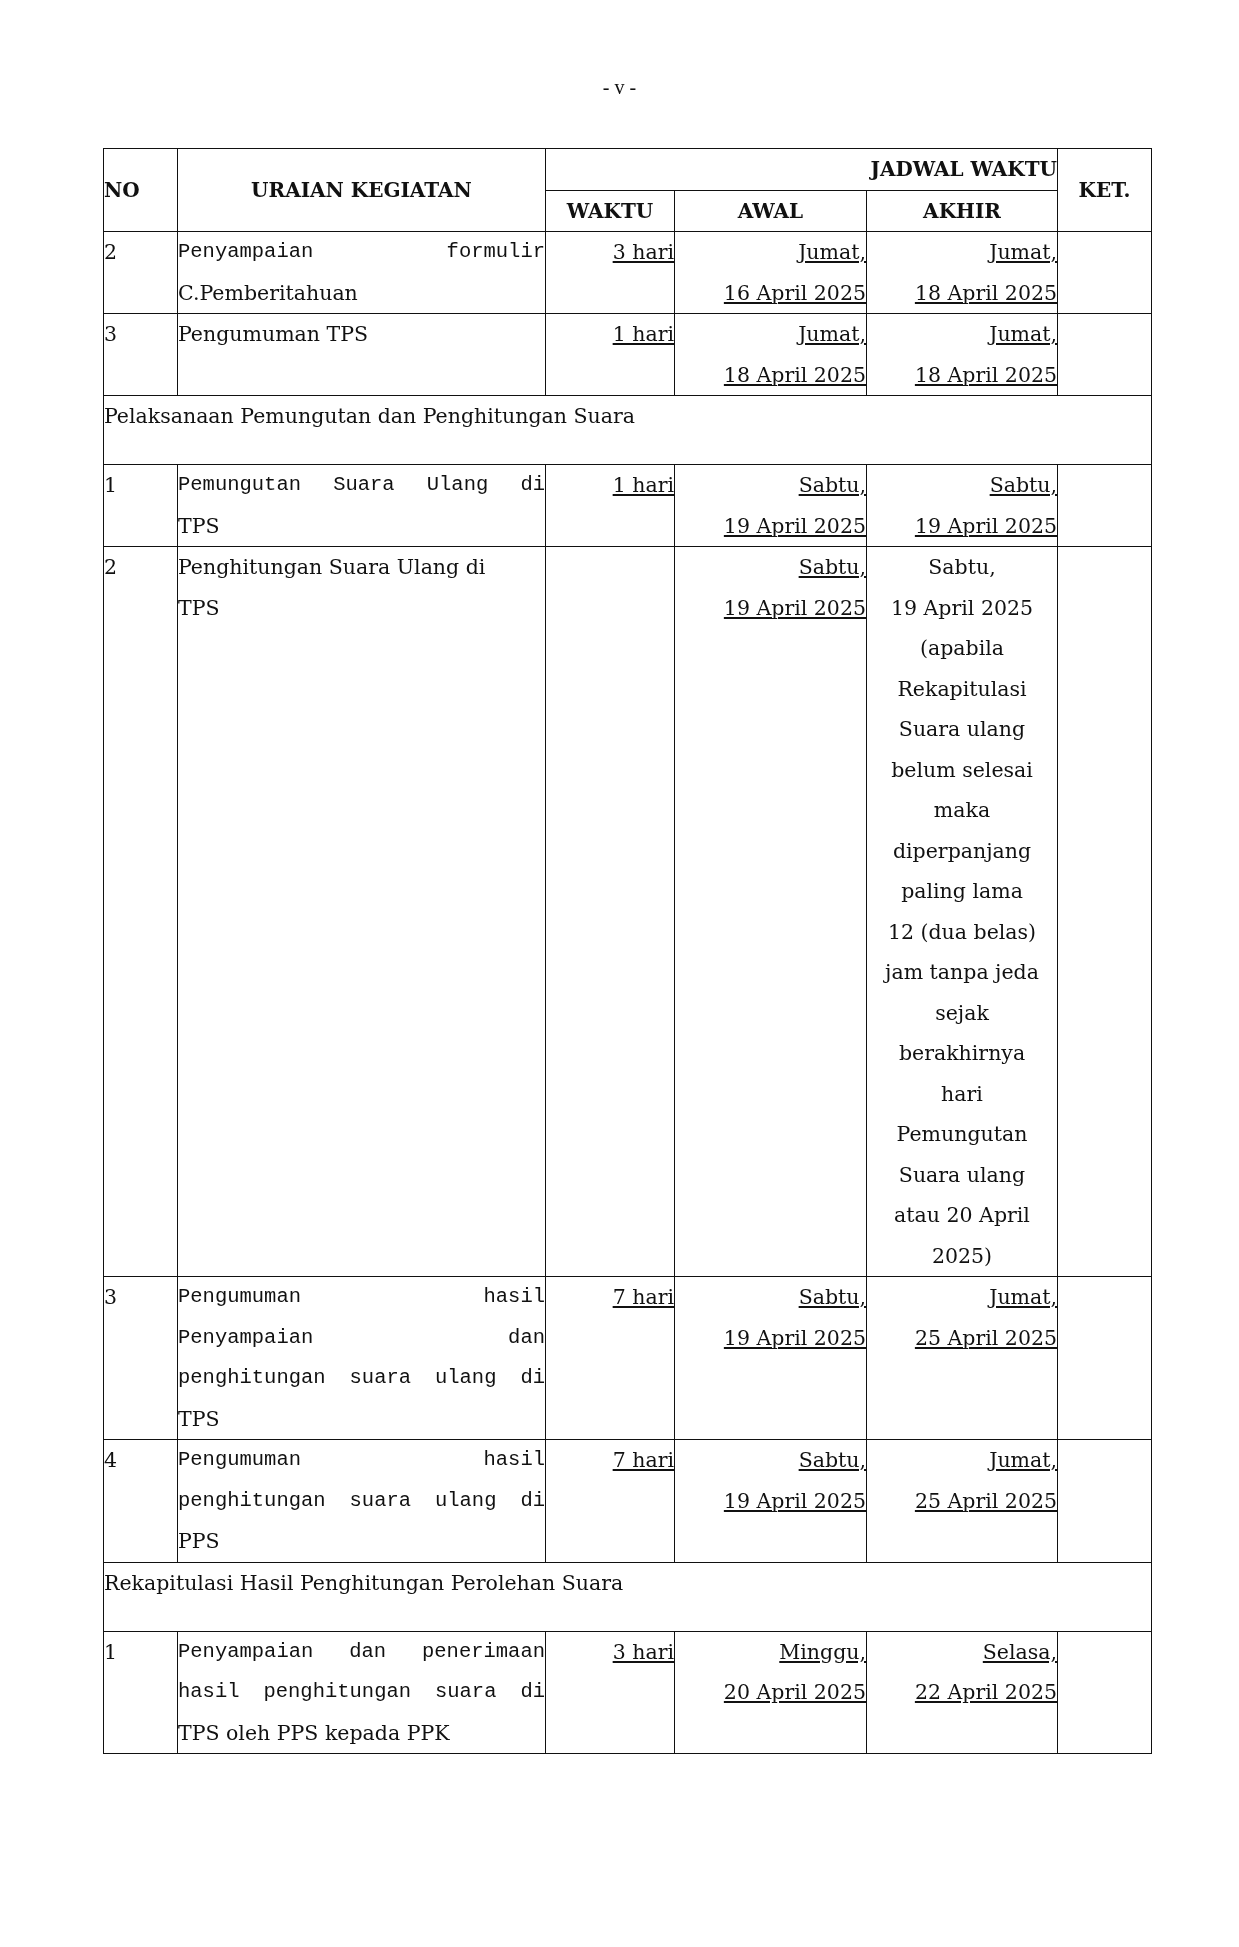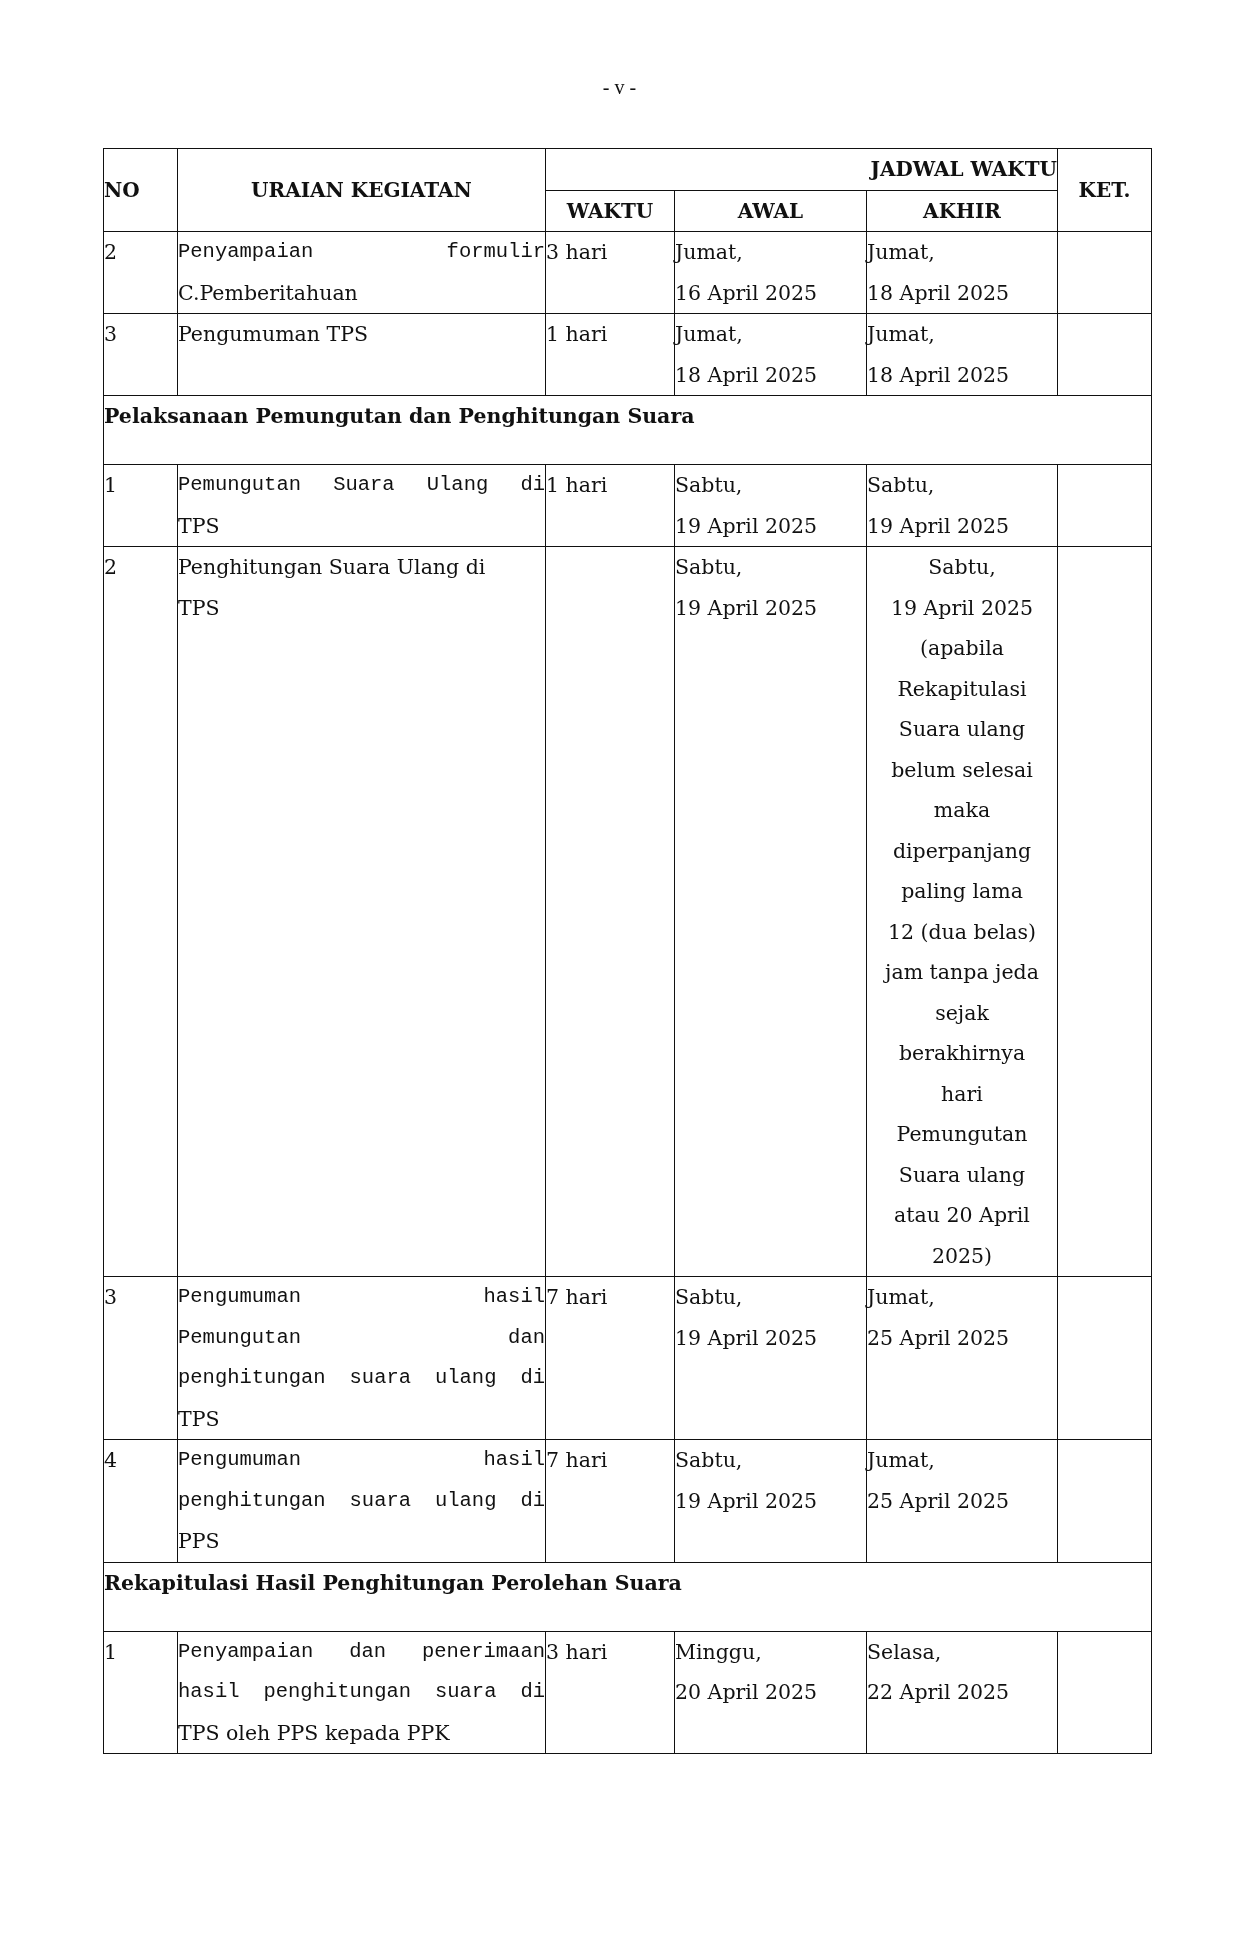--- a/index.html
+++ b/index.html
@@ -6,23 +6,23 @@
   body { width: 1239px; height: 1947px; position: relative; font-family: "DejaVu Serif", "Liberation Serif", serif; color: #111; }
   .page-num { position: absolute; top: 76px; left: 0; width: 1239px; text-align: center; font-size: 20px; font-family: "Liberation Serif", serif; }
   table.sched { position: absolute; left: 103px; top: 148px; width: 1048px; border-collapse: collapse; table-layout: fixed; font-size: 20.5px; padding-left: 48px; }
   table.sched td, table.sched th { border: 1.6px solid #111; vertical-align: top; padding: 0; line-height: 40.5px; }
   th { font-weight: bold; font-size: 20px; text-align: center; vertical-align: middle !important; }
   .c-no { width: 74px; } .c-ur { width: 368px; } .c-wk { width: 129px; } .c-aw { width: 192px; } .c-ak { width: 191px; } .c-kt { width: 94px; }
   th.no { text-align: left; padding-left: 10px; }
   td.no { padding-left: 10px; }
   td.ur { padding: 0 10px; text-align: justify; text-align-last: left; }
   td.ur .jl { text-align-last: justify; display: block; font-family: Liberation Mono, monospace; }
-  td.ctr { text-align: left; }
+  td.ctr { text-align: right; text-decoration: underline; }
   td.ak-note { text-align: center; padding: 0 4px; }
-  td.section { font-weight: bold; padding: 4px 10px 0 10px; height: 68px; }
+  td.section { font-weight: normal; padding: 4px 10px 0 10px; height: 68px; }
   .h-jadwal { height: 38px; line-height: 24px; text-align: right; }
   .h-sub { height: 38px; line-height: 24px; }
 </style>
 </head>
 <body>
 
 <div class="page-num">- v -</div>
 
 <table class="sched">
   <colgroup>
@@ -121,21 +121,21 @@
           <div>Suara ulang</div>
           <div>atau 20 April</div>
           <div>2025)</div>
         </td>
       <td></td>
     </tr>
     <tr>
       <td class="no">3</td>
       <td class="ur">
         <span class="jl">Pengumuman hasil</span>
-        <span class="jl">Pemungutan dan</span>
+        <span class="jl">Penyampaian dan</span>
         <span class="jl">penghitungan suara ulang di</span>
         <span>TPS</span>
       </td>
       <td class="ctr">7 hari</td>
       <td class="ctr">
           <div>Sabtu,</div>
           <div>19 April 2025</div>
         </td>
       <td class="ctr">
           <div>Jumat,</div>

